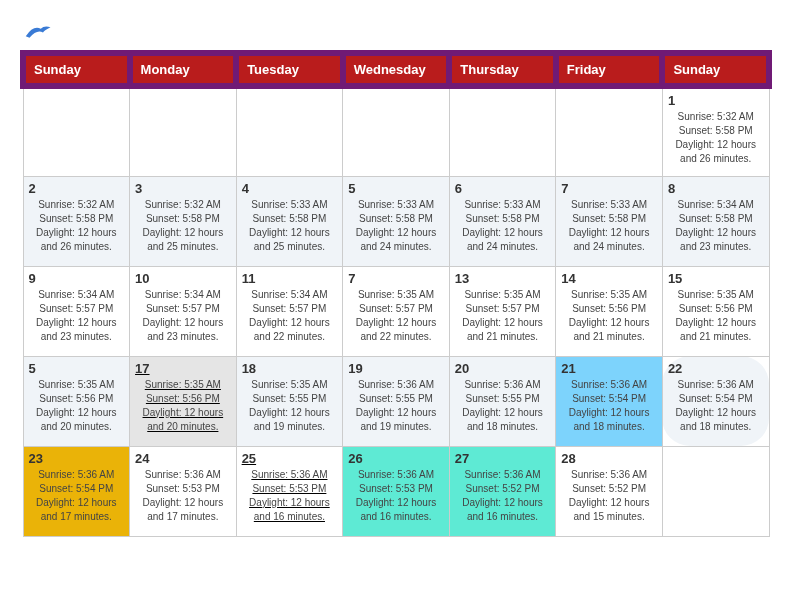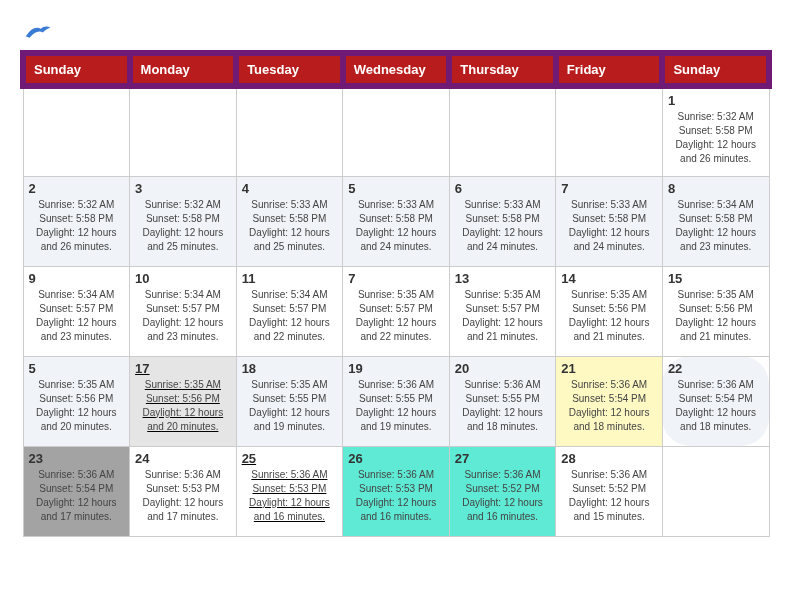--- a/index.html
+++ b/index.html
@@ -262,37 +262,37 @@
 Daylight: 12 hours
 and 19 minutes.</div>
         </td>
         <td style="background-color: rgb(240, 244, 248);">
           <span class="day-number">20</span>
           <div class="day-info" style="white-space: pre-line;">Sunrise: 5:36 AM
 Sunset: 5:55 PM
 Daylight: 12 hours
 and 18 minutes.</div>
         </td>
-        <td style="background-color: #fef9c3;">
+        <td style="background-color: #7dd3fc;">
           <span class="day-number">21</span>
           <div class="day-info" style="white-space: pre-line;">Sunrise: 5:36 AM
 Sunset: 5:54 PM
 Daylight: 12 hours
 and 18 minutes.</div>
         </td>
         <td style="background-color: rgb(240, 244, 248); border-radius: 28px;">
           <span class="day-number">22</span>
           <div class="day-info" style="white-space: pre-line;">Sunrise: 5:36 AM
 Sunset: 5:54 PM
 Daylight: 12 hours
 and 18 minutes.</div>
         </td>
       </tr>
       <tr>
-        <td style="background-color: #a3a3a3; margin-left: 28px;">
+        <td style="background-color: #eab308; margin-left: 28px;">
           <span class="day-number">23</span>
           <div class="day-info" style="white-space: pre-line;">Sunrise: 5:36 AM
 Sunset: 5:54 PM
 Daylight: 12 hours
 and 17 minutes.</div>
         </td>
         <td style="background-color: rgb(255, 255, 255);">
           <span class="day-number">24</span>
           <div class="day-info" style="white-space: pre-line;">Sunrise: 5:36 AM
 Sunset: 5:53 PM

